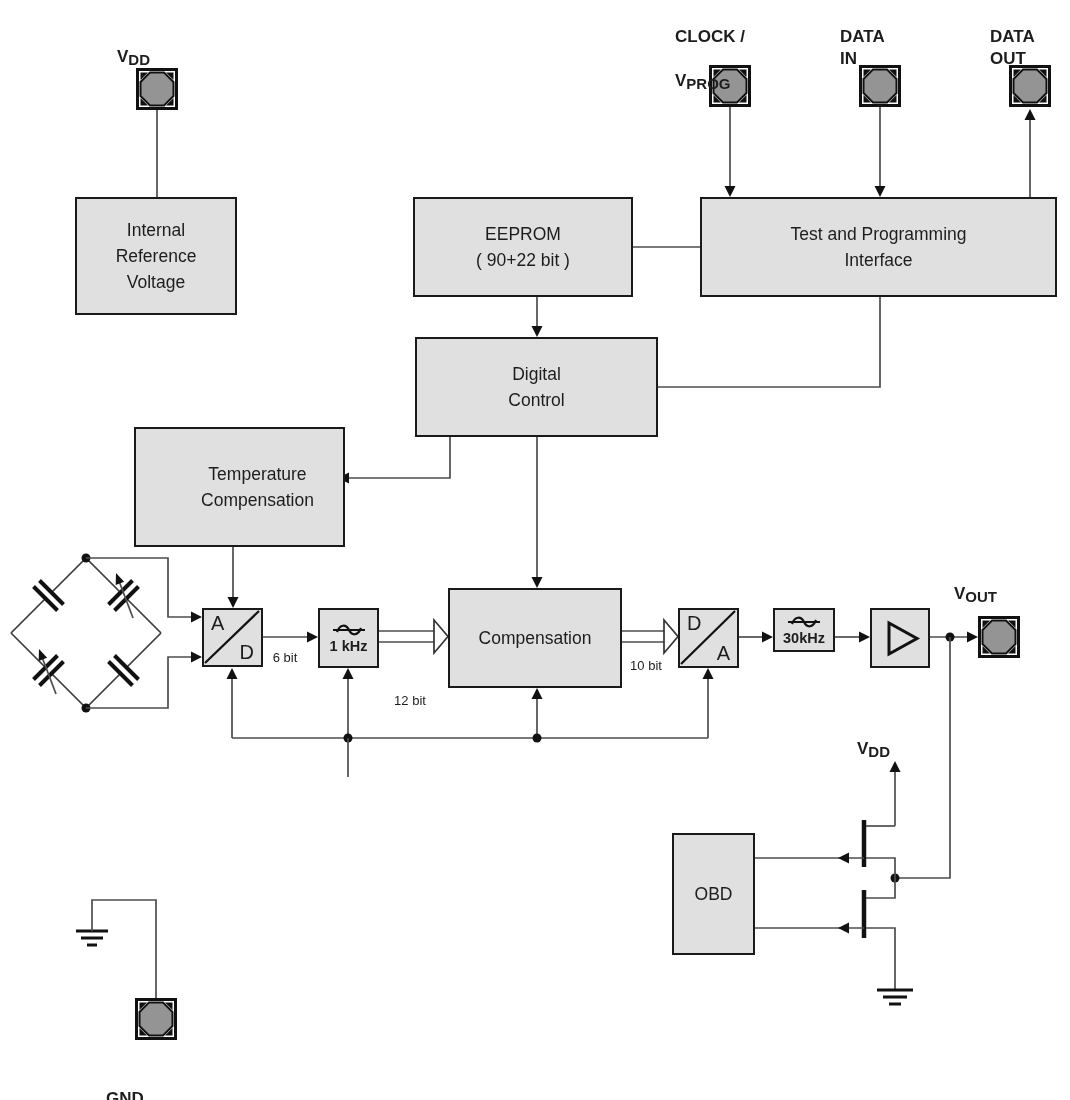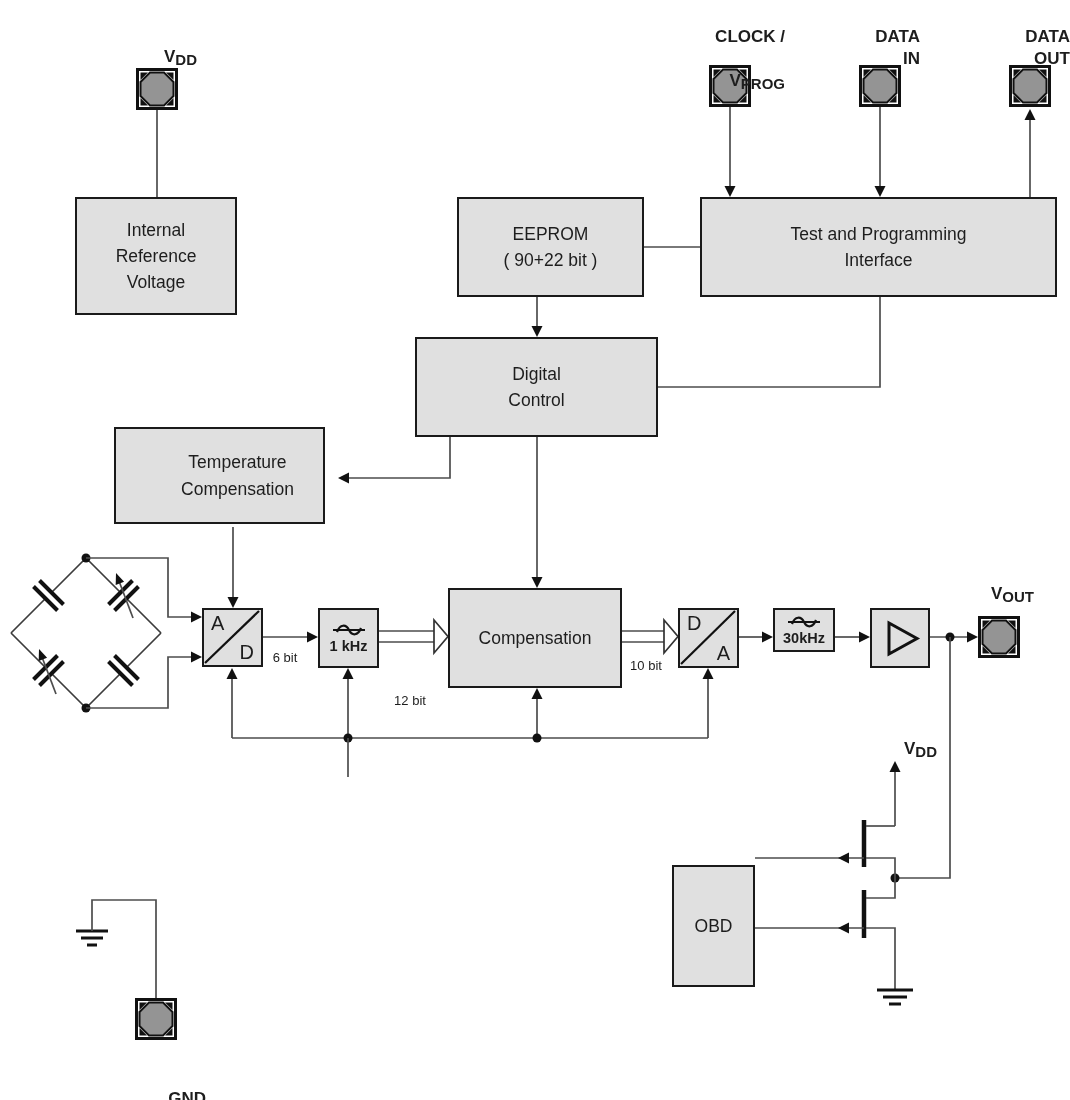--- a/index.html
+++ b/index.html
@@ -16,21 +16,21 @@
   #wires .gnd{stroke:#111;stroke-width:3;fill:none;}
   .block{position:absolute;box-sizing:border-box;background:#e0e0e0;border:2.5px solid #1a1a1a;
          display:flex;align-items:center;justify-content:center;text-align:center;
          white-space:pre-line;font-size:17.5px;line-height:1.5;z-index:1;}
   .filter{flex-direction:column;font-size:14.5px;font-weight:bold;line-height:1.1;gap:1px;text-align:center;}
   .conv{padding:0;}
   .conv .inner{position:absolute;inset:0;}
   .conv-letter{position:absolute;font-size:20px;line-height:1;}
   .pad{position:absolute;width:42px;height:42px;z-index:1;}
   .pad svg{display:block;}
-  .pad-label{position:absolute;text-align:right;font-size:17px;font-weight:bold;
+  .pad-label{position:absolute;text-align:left;font-size:17px;font-weight:bold;
              line-height:1.3;white-space:pre-line;z-index:2;}
   .pad-label sub{font-size:15px;vertical-align:-3px;font-weight:bold;}
   .bit-label{position:absolute;font-size:13px;text-align:center;z-index:2;}
 </style>
 </head>
 <body>
 
 <div id="canvas">
 
   <svg id="wires" width="1070" height="1100" viewBox="0 0 1070 1100">
@@ -172,36 +172,36 @@
       <path class="w" d="M92,931 V900 H156 V998"></path>
     </g>
   </svg>
 
   <div class="block" style="left:75px;top:197px;width:162px;height:118px;align-items:center;">
     <span>Internal
 Reference
 Voltage</span>
   </div>
 
-  <div class="block" style="left:413px;top:197px;width:187px;height:100px;margin-left:44px;">
+  <div class="block" style="left:413px;top:197px;width:220px;height:100px;">
     <span>EEPROM
 ( 90+22 bit )</span>
   </div>
 
   <div class="block" style="left:700px;top:197px;width:357px;height:100px;">
     <span>Test and Programming
 Interface</span>
   </div>
 
   <div class="block" style="left:415px;top:337px;width:243px;height:100px;">
     <span>Digital
 Control</span>
   </div>
 
-  <div class="block" style="left:114px;top:427px;width:211px;height:97px;padding-left:36px;">
+  <div class="block" style="left:134px;top:427px;width:211px;height:120px;padding-left:36px;">
     <span>Temperature
 Compensation</span>
   </div>
 
   <div class="block conv" style="left:202px;top:608px;width:61px;height:59px;">
     <div class="inner">
       <svg width="56" height="54" style="position:absolute;left:0;top:0;">
         <line x1="1" y1="53" x2="55" y2="1" stroke="#111" stroke-width="2.2"></line>
       </svg>
       <span class="conv-letter" style="left:7px;top:3px;">A</span>
@@ -239,21 +239,21 @@
     <span>30kHz</span>
   </div>
 
   <div class="block" style="left:870px;top:608px;width:60px;height:60px;">
     <svg width="55" height="55" viewBox="0 0 55 55">
       <polygon points="16,12 16,43 44,27.5" fill="none" stroke="#111" stroke-width="3"></polygon>
     </svg>
   </div>
 
 
-  <div class="block" style="left:672px;top:833px;width:83px;height:122px;margin-top:32px;">
+  <div class="block" style="left:672px;top:833px;width:83px;height:122px;">
     <span>OBD</span>
   </div>
 
   <div class="pad" style="left:136px;top:68px;">
     <svg width="42" height="42">
       <rect x="1.5" y="1.5" width="39" height="39" fill="#fff" stroke="#111" stroke-width="3"></rect>
       <polygon points="4.5,4.5 12,4.5 4.5,12" fill="#111"></polygon>
         <polygon points="30,4.5 37.5,4.5 37.5,12" fill="#111"></polygon>
       <polygon points="37.5,30 37.5,37.5 30,37.5" fill="#111"></polygon>
         <polygon points="4.5,37.5 12,37.5 4.5,30" fill="#111"></polygon>

